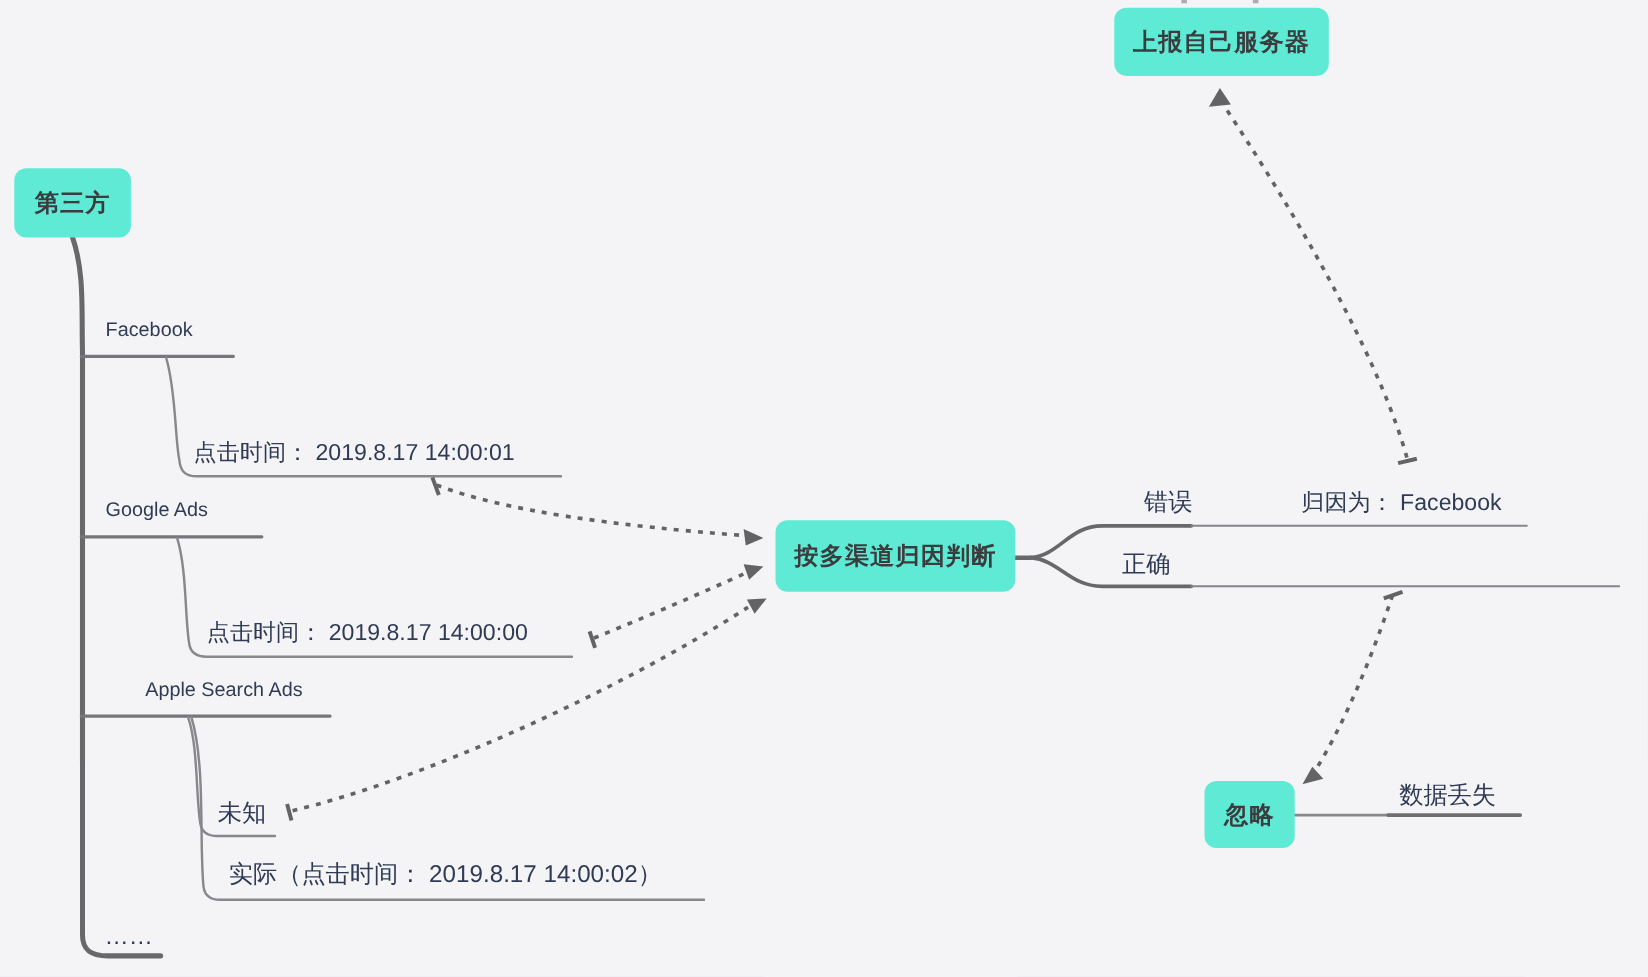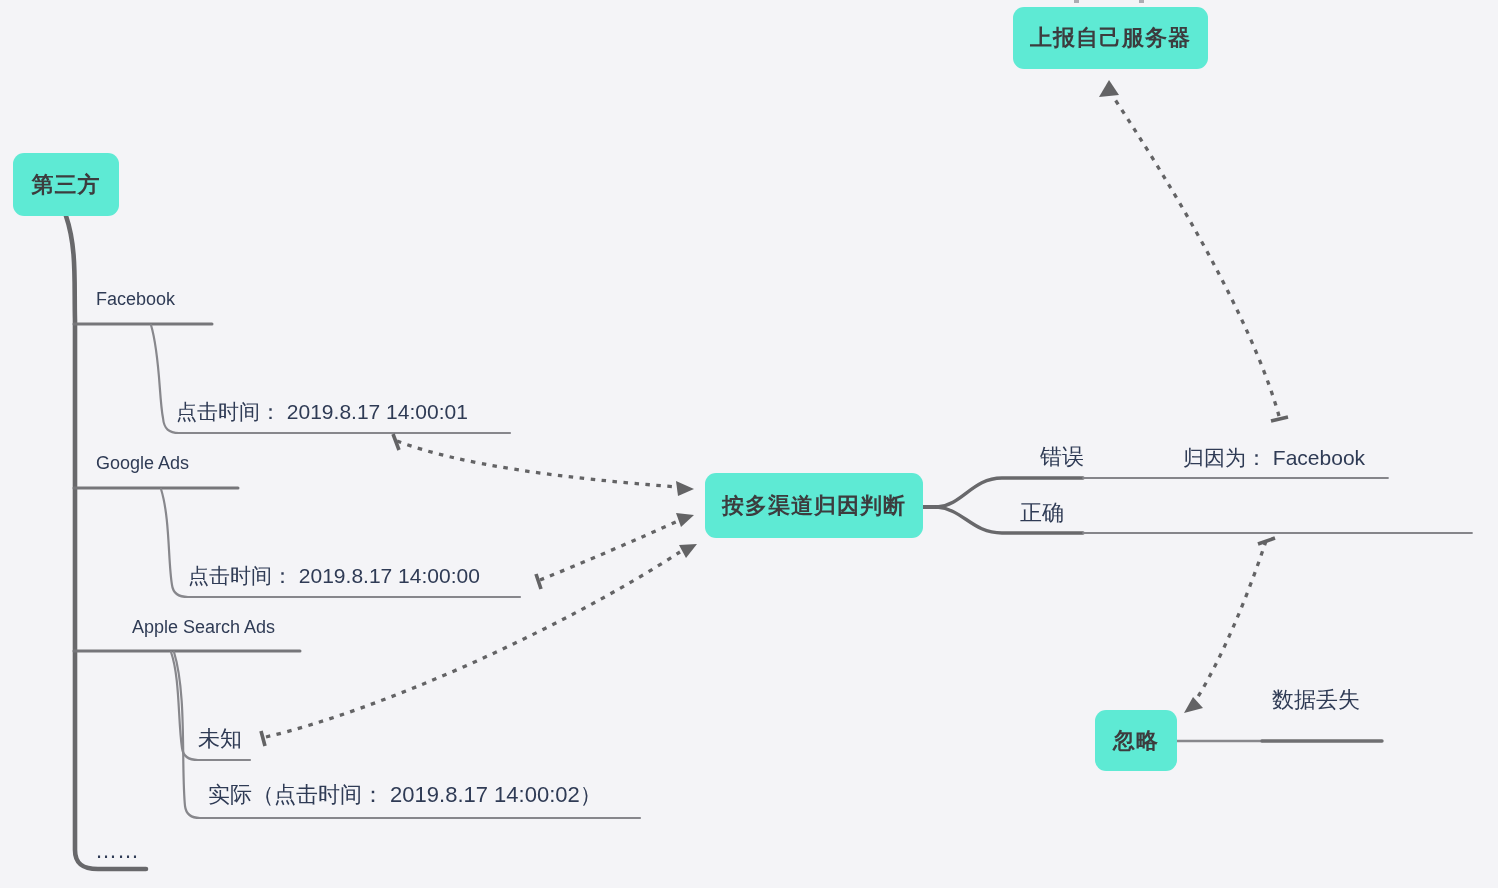--- a/index.html
+++ b/index.html
@@ -121,15 +121,15 @@
 
   <div class="label lbl-22" style="left:95px;top:838px;">……</div>
 
   <div class="label lbl-22" style="left:1040px;top:444px;font-family:Liberation Serif, serif;">错误</div>
 
   <div class="label lbl-21" style="left:1183px;top:445px;">归因为： Facebook</div>
 
   <div class="label lbl-22" style="left:1020px;top:500px;">正确</div>
 
 
-  <div class="label lbl-22" style="left:1272px;top:687px;text-align:center;">数据丢失</div>
+  <div class="label lbl-22" style="left:1272px;top:710px;text-align:center;">数据丢失</div>
 
 </div>
 
 </body></html>

